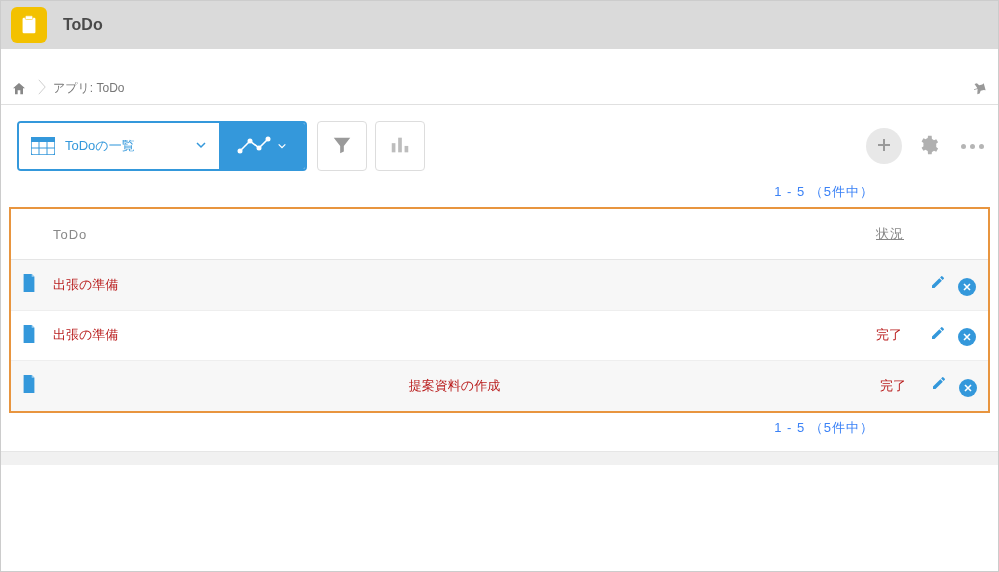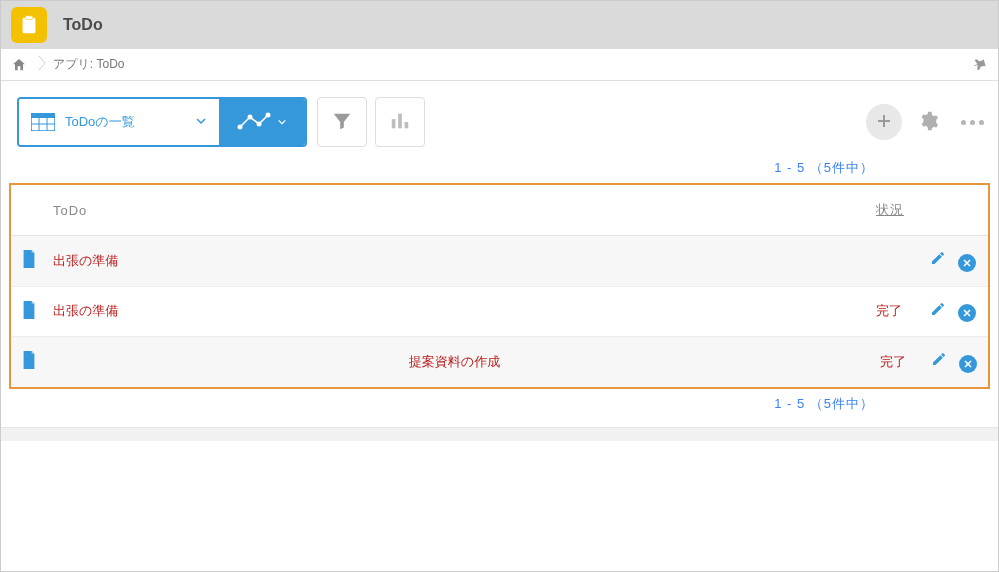--- a/index.html
+++ b/index.html
@@ -38,20 +38,21 @@
   
   .breadcrumb-bar {
     height: 32px;
     border-bottom: 1px solid #e0e0e0;
     background: #fff;
     display: flex;
     align-items: center;
     padding: 0 10px;
     font-size: 12px;
     color: #777;
+    margin-top: 24px;
   }
   .bc-home {
     width: 20px;
     display:flex;
     align-items:center;
   }
   .bc-sep {
     margin: 0 6px;
     color: #ccc;
     font-size: 16px;

